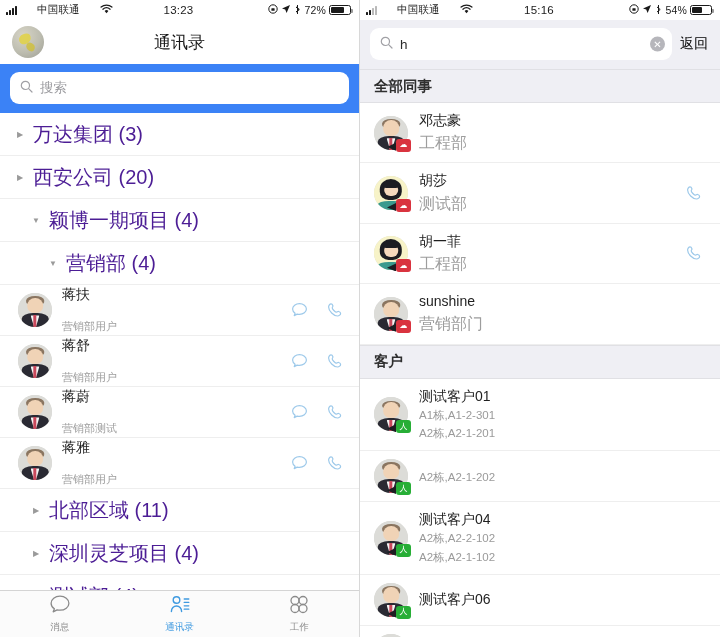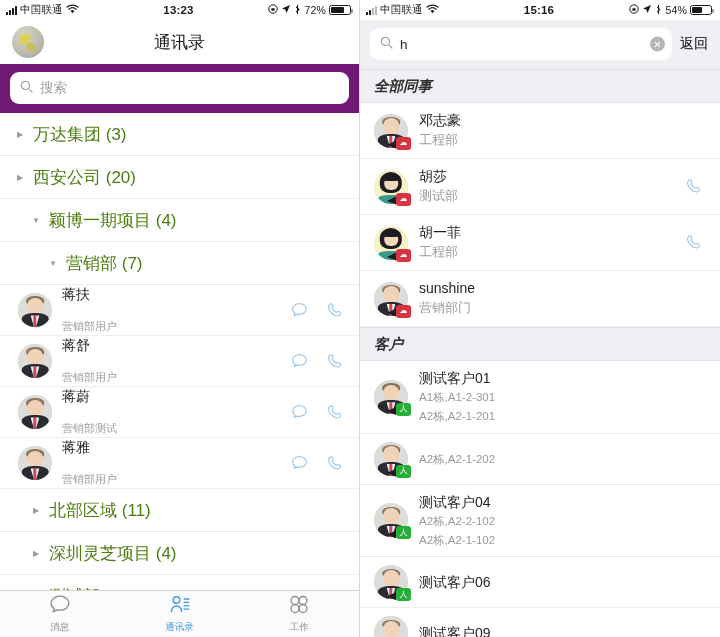--- a/index.html
+++ b/index.html
@@ -12,22 +12,22 @@
   .screens { display: flex; width: 720px; height: 637px; }
   .panel { width: 360px; height: 637px; position: relative; background: #ffffff; overflow: hidden; }
   .panel.left { border-right: 1px solid #d8d8d8; }
 
   
   .statusbar {
     height: 20px; display: flex; align-items: center;
     padding: 0 8px 0 6px; font-size: 11px; color: #1a1a1a;
     background: #ffffff; letter-spacing: .2px;
   }
-  .sb-left { display: flex; align-items: center; gap: 3px; flex: 1; }
-  .sb-center { flex: 0 0 auto; font-weight: bold; font-size: 11.5px; }
+  .sb-left { display: flex; align-items: center; gap: 20px; flex: 1; }
+  .sb-center { flex: 0 0 auto; font-weight: normal; font-size: 11.5px; }
   .sb-right { display: flex; align-items: center; justify-content: flex-end; gap: 3px; flex: 1; }
   .bars { display: flex; align-items: flex-end; gap: 1px; height: 9px; }
   .bars i { display: block; width: 2px; background: #1a1a1a; border-radius: .5px; }
   .bars i:nth-child(1) { height: 3px; }
   .bars i:nth-child(2) { height: 5px; }
   .bars i:nth-child(3) { height: 7px; }
   .bars i:nth-child(4) { height: 9px; }
   .bars.weak i:nth-child(3), .bars.weak i:nth-child(4) { background: #b9b9b9; }
   .carrier { font-size: 10.5px; }
   .battery {
@@ -58,37 +58,37 @@
   .avatar-sm::after {
     content: ""; position: absolute; left: 14px; top: 17px; width: 9px; height: 8px;
     background: #cfc040; border-radius: 45% 55% 40% 60%; transform: rotate(22deg); opacity: .85;
   }
   .nav-title {
     position: absolute; left: 0; right: 0; text-align: center;
     font-size: 17px; color: #171717; pointer-events: none;
   }
 
   
-  .searchwrap { background: #701a75; padding: 8px 10px 9px; }
+  .searchwrap { background: #3b82f6; padding: 8px 10px 9px; }
   .searchbox {
     height: 32px; background: #ffffff; border-radius: 9px;
     display: flex; align-items: center; padding: 0 10px; gap: 7px;
   }
   .searchbox .ph { font-size: 13.5px; color: #9b9b9f; }
 
   
   .tree { background: #ffffff; }
   .tree-row {
     height: 43px; display: flex; align-items: center;
     border-bottom: 1px solid #eeeeee; padding-right: 14px;
   }
   .tree-row .tri {
     width: 16px; text-align: center; color: #9a9a9a; font-size: 8px; flex: 0 0 auto;
   }
-  .tree-row .tlabel { font-size: 17px; color: #4d7c0f; margin-left: 5px; }
+  .tree-row .tlabel { font-size: 20px; color: #4c1d95; margin-left: 5px; }
   .lvl1 { padding-left: 12px; }
   .lvl2 { padding-left: 28px; }
   .lvl3 { padding-left: 45px; }
 
   .person-row {
     height: 51px; display: flex; align-items: center;
     border-bottom: 1px solid #eeeeee; padding: 0 14px 0 18px; justify-content: center;
   }
   .person-row .pinfo { flex: 1; margin-left: 10px; min-width: 0; }
   .pname { font-size: 14px; color: #222222; line-height: 1.25; }
@@ -167,29 +167,29 @@
     position: absolute; right: 7px; top: 50%; transform: translateY(-50%);
     width: 15px; height: 15px; border-radius: 50%; background: #b6b6bb;
     display: flex; align-items: center; justify-content: center;
     color: #ffffff; font-size: 10px; line-height: 1;
   }
   .back-btn { font-size: 14px; color: #000000; flex: 0 0 auto; padding-right: 2px; }
 
   .sec-header {
     height: 34px; background: #efeff4; display: flex; align-items: center;
     padding: 0 14px; font-size: 14.5px; color: #2f2f2f; font-weight: bold;
-    border-top: 1px solid #e0e0e4; border-bottom: 1px solid #e0e0e4; font-style: italic;
+    border-top: 1px solid #e0e0e4; border-bottom: 1px solid #e0e0e4;
   }
   .res-row {
     min-height: 51px; display: flex; align-items: center;
     border-bottom: 1px solid #eeeeee; padding: 8px 16px 8px 14px;
   }
   .res-row .rinfo { flex: 1; margin-left: 11px; min-width: 0; }
   .rname { font-size: 14px; color: #1f1f1f; line-height: 1.3; }
-  .rsub { font-size: 13px; color: #9d9d9d; line-height: 1.45; margin-top: 2px; }
+  .rsub { font-size: 16px; color: #9d9d9d; line-height: 1.45; margin-top: 2px; }
   .rsub.addr { font-size: 11.5px; color: #9a9a9a; }
 </style>
 </head>
 <body>
 
 <div class="screens">
 
   <div class="panel left">
 
     <div class="statusbar">
@@ -264,21 +264,21 @@
         <span class="tlabel">西安公司 (20)</span>
       </div>
 
       <div class="tree-row lvl2">
         <span class="tri">▼</span>
         <span class="tlabel">颖博一期项目 (4)</span>
       </div>
 
       <div class="tree-row lvl3">
         <span class="tri">▼</span>
-        <span class="tlabel">营销部 (7)</span>
+        <span class="tlabel">营销部 (4)</span>
       </div>
 
       <div class="person-row">
         <div class="av">
           <div class="face">
               <div class="hair"></div>
               <div class="head"></div>
               <div class="body"></div>
               <div class="shirt"></div>
               <div class="tie"></div>

